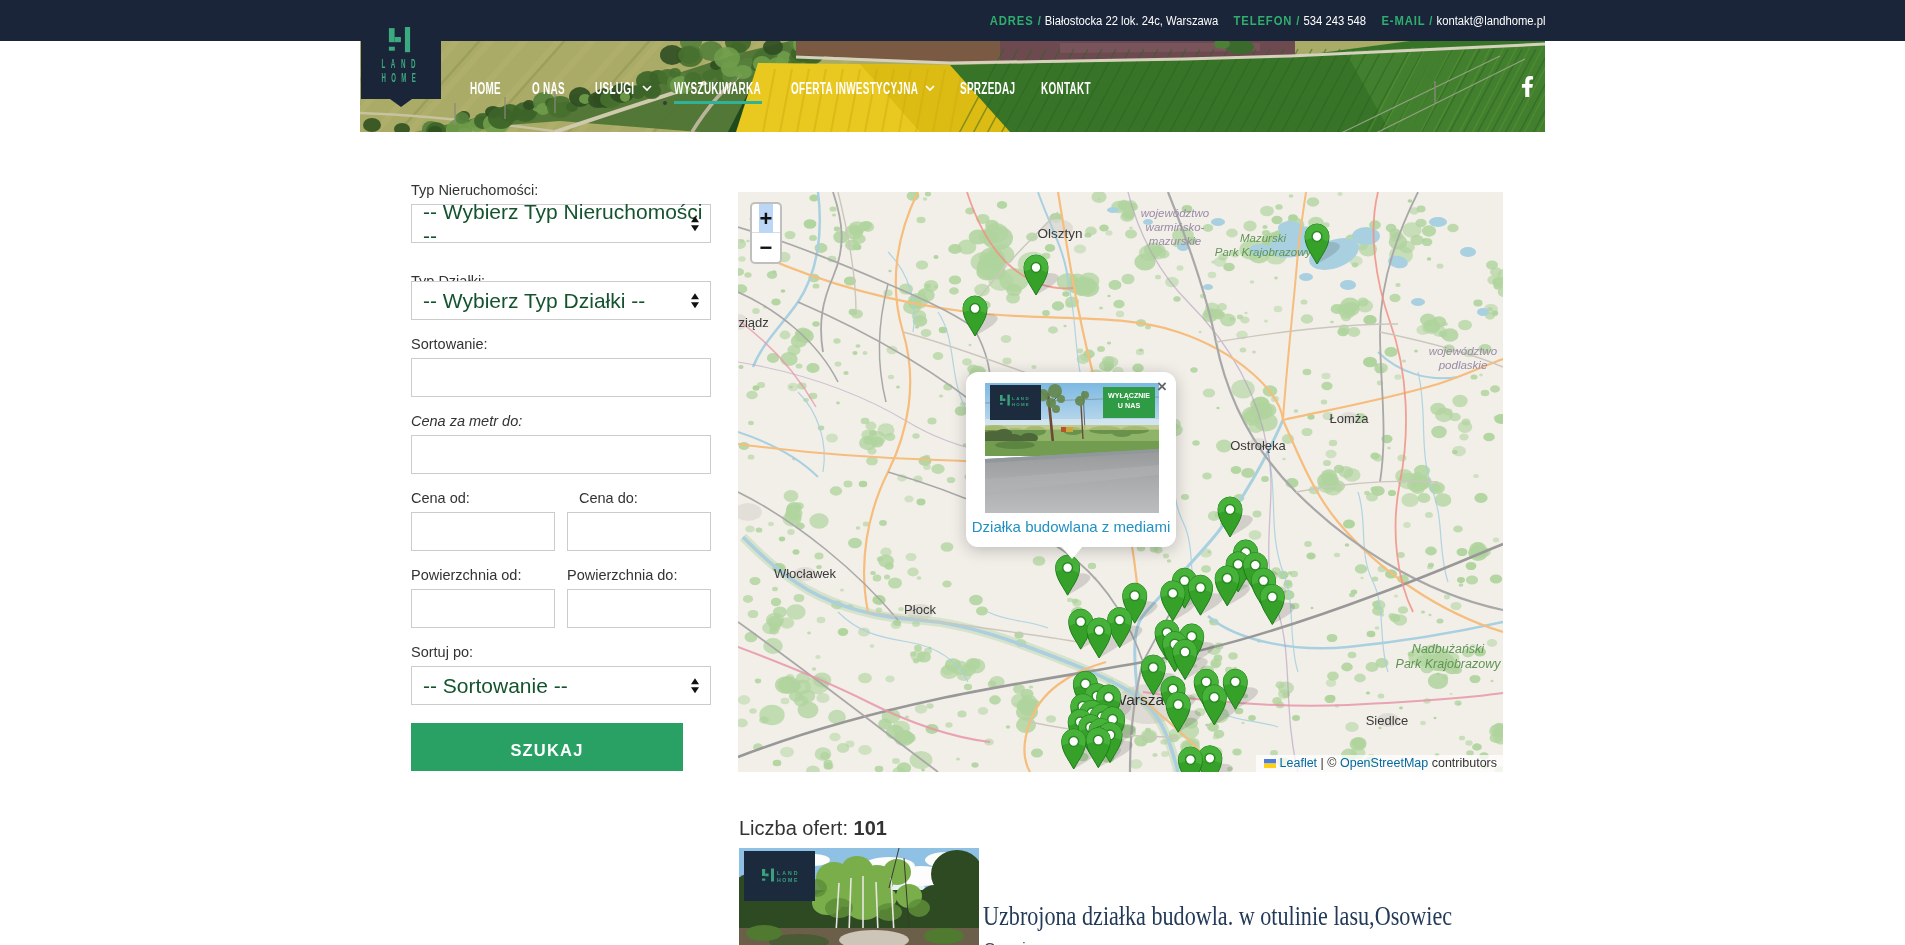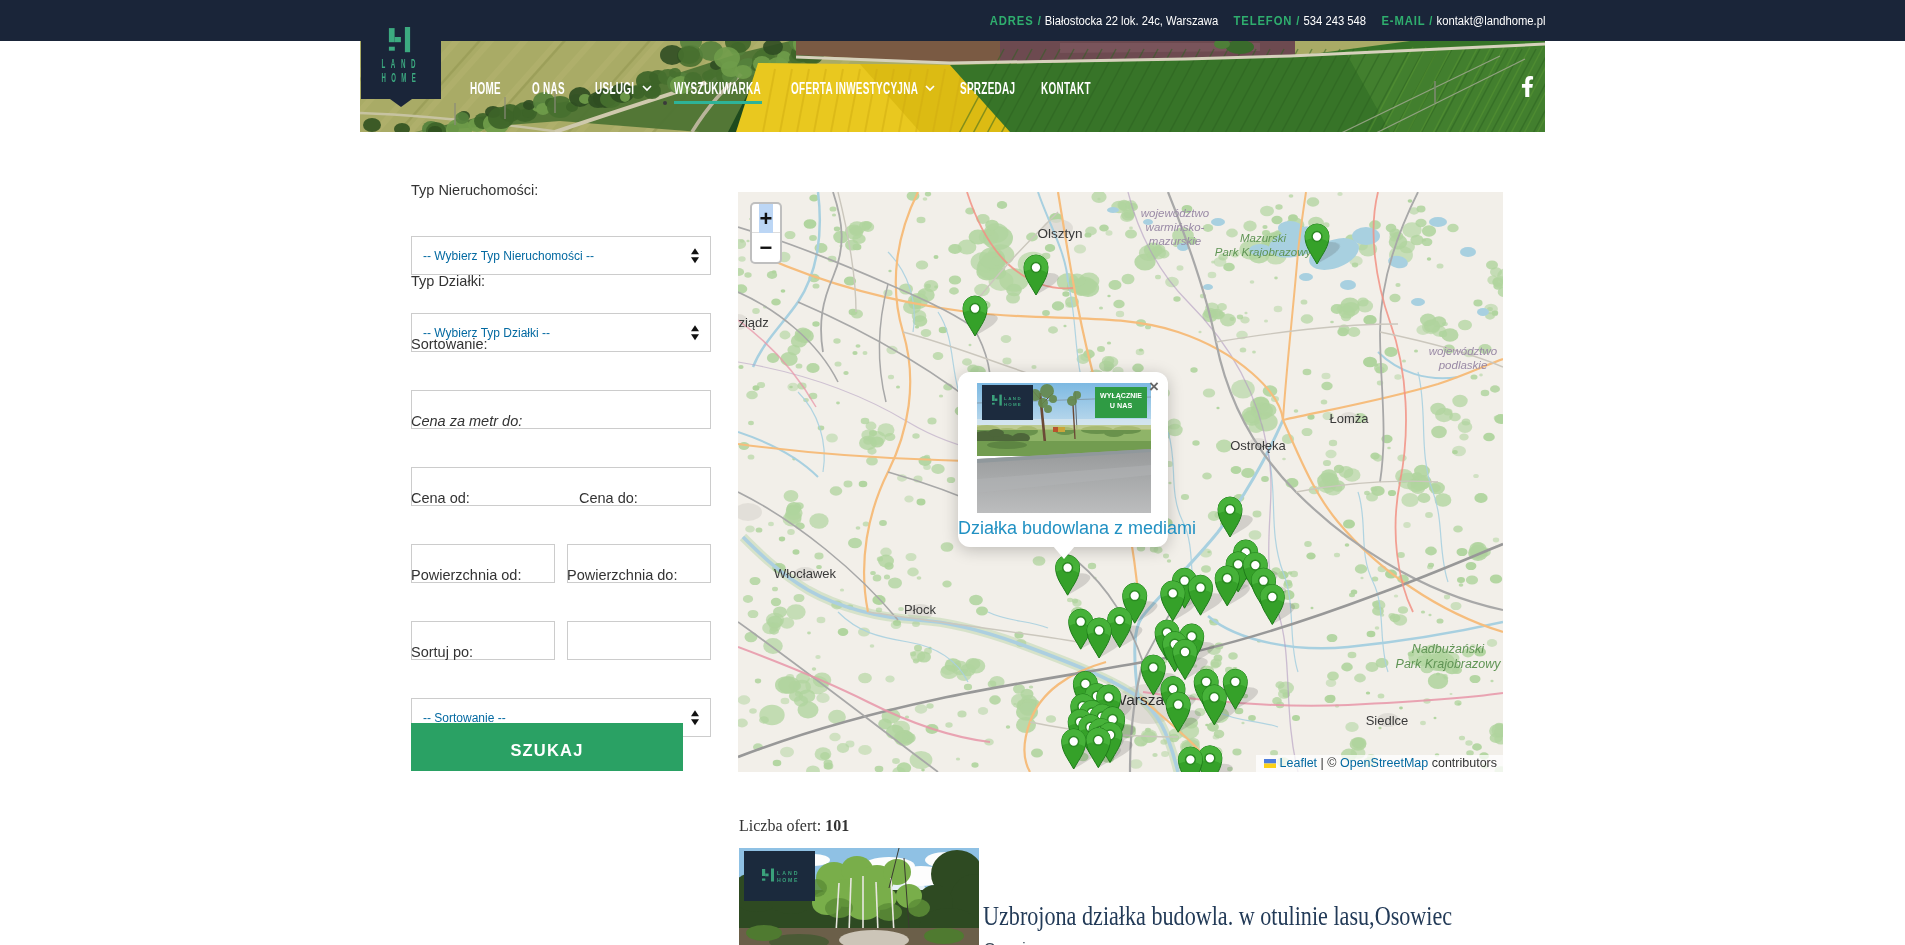--- a/index.html
+++ b/index.html
@@ -20,51 +20,51 @@
   #underline { position:absolute; left:314px; top:60px; width:88px; height:3px; background:#2eb398; }
   #fb { position:absolute; left:1161px; top:35px; }
   
   #logo { position:absolute; left:361px; top:0; width:80px; height:99px; background:#1a2539; z-index:5; }
   #logo .tri { position:absolute; left:29px; top:99px; width:0; height:0;
      border-left:11px solid transparent; border-right:11px solid transparent; border-top:8px solid #1a2539; }
   
   #form { position:absolute; left:411px; top:0; width:300px; }
   .flabel { position:absolute; left:0; font-size:14.5px; color:#333; }
   .fctrl { position:absolute; left:0; width:300px; height:39px; border:1px solid #ccc; background:#fff;
-     font-size:12px; color:#0369a1; padding-left:11px; display:flex; align-items:center;margin-top:32px; }
+     font-size:21px; color:#14532d; padding-left:11px; display:flex; align-items:center; }
   .spin { position:absolute; right:10px; top:50%; transform:translateY(-50%); width:9px; }
   .spin .up { display:block;width:0;height:0;border-left:4.5px solid transparent;border-right:4.5px solid transparent;
      border-bottom:6px solid #111; margin-bottom:3.5px;}
   .spin .dn { display:block;width:0;height:0;border-left:4.5px solid transparent;border-right:4.5px solid transparent;
      border-top:6px solid #111;}
   #szukaj { position:absolute; left:0; top:723px; width:272px; height:48px; background:#2aa164;
      color:#fff; font-size:16.5px; font-weight:bold; letter-spacing:1.2px; display:flex; align-items:center;
      justify-content:center; padding-top:6px; }
   
   #map { position:absolute; left:738px; top:192px; width:765px; height:580px; overflow:hidden; background:#f2efe9; }
   #zoomctl { position:absolute; left:12px; top:10px; width:32px; border-radius:5px;
      border:2px solid rgba(0,0,0,0.25); background:#fff; z-index:20; }
   #zoomctl .zb { width:28px; height:29px; font:bold 22px "Liberation Sans",sans-serif; color:#111;
      text-align:center; line-height:29px; position:relative; }
   #zoomctl .zb.plus { border-bottom:1px solid #ddd; }
   #zoomctl .zb.plus .sel { position:absolute; left:7px; top:0; width:14px; height:29px; background:#bcd6f5; }
   #zoomctl .zb span { position:relative; }
-  #popup { position:absolute; left:220px; top:180px; width:210px; height:175px; background:#fff;
+  #popup { position:absolute; left:228px; top:180px; width:210px; height:175px; background:#fff;
      border-radius:12px; box-shadow:0 3px 16px rgba(0,0,0,0.22); z-index:30; }
   #popup .tip { position:absolute; left:95px; bottom:-12px; width:0; height:0;
      border-left:11px solid transparent; border-right:11px solid transparent; border-top:13px solid #fff; }
   #popup .x { position:absolute; right:9px; top:5px; color:#676767; font-size:17px; font-weight:bold;
      font-family:"Liberation Sans",sans-serif; }
-  #popup .cap { position:absolute; left:0; width:100%; top:146px; text-align:center; color:#2191c3; font-size:18px; white-space:nowrap; }
+  #popup .cap { position:absolute; left:0; width:100%; top:146px; text-align:center; color:#2191c3; font-size:15px; white-space:nowrap; }
   #pimg { position:absolute; left:19px; top:11px; width:174px; height:130px; overflow:hidden; }
   #attr { position:absolute; right:0; bottom:0; height:17px; background:rgba(255,255,255,0.75);
      font-size:12.5px; color:#333; padding:1px 6px 0 8px; z-index:20; white-space:nowrap; }
   #attr a { color:#0369a1; text-decoration:none; }
   
-  #liczba { position:absolute; left:739px; top:817px; font-size:16px; color:#333;font-family:Liberation Serif, serif; }
+  #liczba { position:absolute; left:739px; top:817px; font-size:20px; color:#333; }
   #card-img { position:absolute; left:739px; top:848px; width:240px; height:97px; overflow:hidden; }
   #card-title { position:absolute; left:983px; top:901px; width:700px; color:#223a57;
      font-family:"Liberation Serif", serif; font-size:27px; transform:scaleX(0.82); transform-origin:0 0;
      white-space:nowrap; }
   #card-loc { position:absolute; left:984px; top:939px; font-size:15px; color:#3c4a59; }
 </style>
 </head>
 <body>
 
 <div id="topbar">

